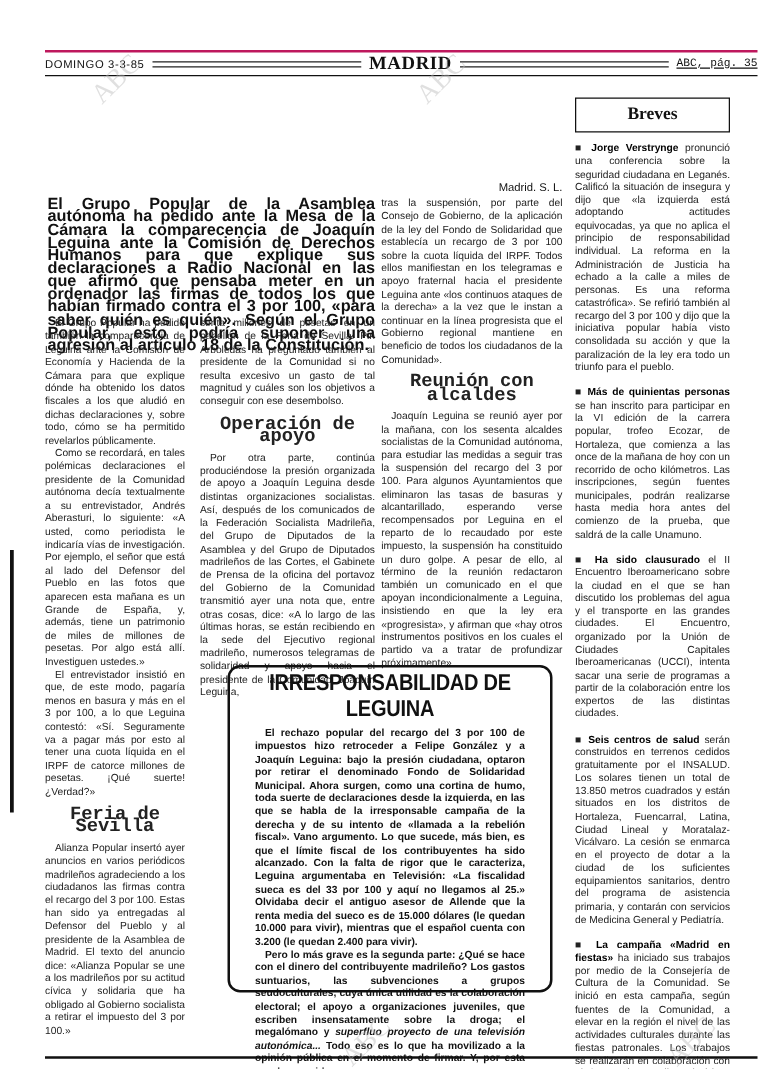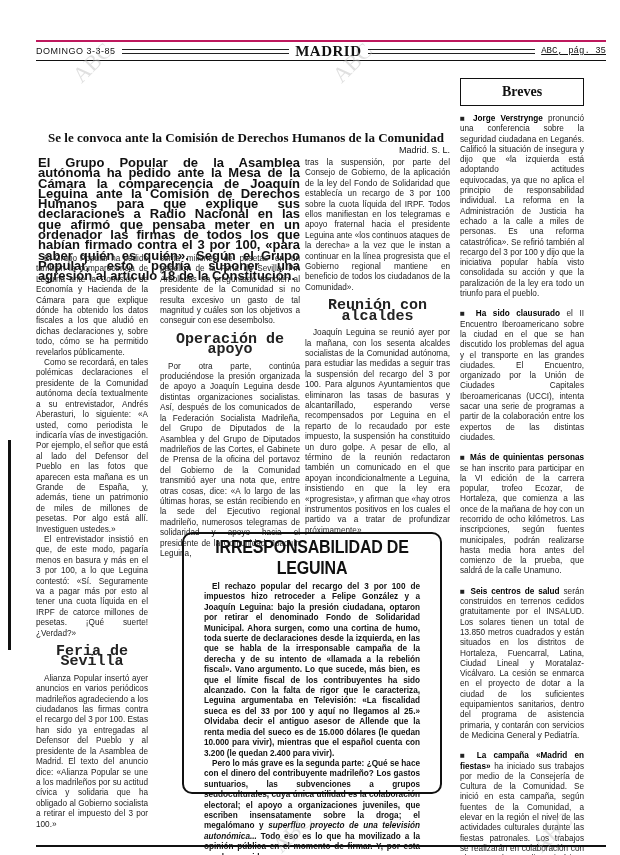--- a/index.html
+++ b/index.html
@@ -41,21 +41,20 @@
   <div class="left-bar"></div>
 
   <div class="folio">
     <span class="date">DOMINGO 3-3-85</span>
     <span class="rule"></span>
     <span class="section">MADRID</span>
     <span class="rule"></span>
     <span class="pg">ABC, pág. 35</span>
   </div>
 
-  <div class="subhead">Se le convoca ante la Comisión de Derechos Humanos de la Comunidad</div>
 
   <div class="lead">El Grupo Popular de la Asamblea autónoma ha pedido ante la Mesa de la Cámara la comparecencia de Joaquín Leguina ante la Comisión de Derechos Humanos para que explique sus declaraciones a Radio Nacional en las que afirmó que pensaba meter en un ordenador las firmas de todos los que habían firmado contra el 3 por 100, «para saber quién es quién». Según el Grupo Popular, esto podría suponer una agresión al artículo 18 de la Constitución.</div>
 
   <div class="col c1">
     <p>El Grupo Popular ha pedido también la comparecencia de Leguina ante la Comisión de Economía y Hacienda de la Cámara para que explique dónde ha obtenido los datos fiscales a los que aludió en dichas declaraciones y, sobre todo, cómo se ha permitido revelarlos públicamente.</p>
     <p>Como se recordará, en tales polémicas declaraciones el presidente de la Comunidad autónoma decía textualmente a su entrevistador, Andrés Aberasturi, lo siguiente: «A usted, como periodista le indicaría vías de investigación. Por ejemplo, el señor que está al lado del Defensor del Pueblo en las fotos que aparecen esta mañana es un Grande de España, y, además, tiene un patrimonio de miles de millones de pesetas. Por algo está allí. Investiguen ustedes.»</p>
     <p>El entrevistador insistió en que, de este modo, pagaría menos en basura y más en el 3 por 100, a lo que Leguina contestó: «Sí. Seguramente va a pagar más por esto al tener una cuota líquida en el IRPF de catorce millones de pesetas. ¡Qué suerte! ¿Verdad?»</p>
     <h3>Feria de Sevilla</h3>
     <p>Alianza Popular insertó ayer anuncios en varios periódicos madrileños agradeciendo a los ciudadanos las firmas contra el recargo del 3 por 100. Estas han sido ya entregadas al Defensor del Pueblo y al presidente de la Asamblea de Madrid. El texto del anuncio dice: «Alianza Popular se une a los madrileños por su actitud cívica y solidaria que ha obligado al Gobierno socialista a retirar el impuesto del 3 por 100.»</p>
 
@@ -87,24 +86,24 @@
     </p>
   </div>
 
   <div class="breves-title">Breves</div>
 
   <div class="breves">
     <div class="item">
       <span>■ </span><b>Jorge Verstrynge</b><span> pronunció una conferencia sobre la seguridad ciudadana en Leganés. Calificó la situación de insegura y dijo que «la izquierda está adoptando actitudes equivocadas, ya que no aplica el principio de responsabilidad individual. La reforma en la Administración de Justicia ha echado a la calle a miles de personas. Es una reforma catastrófica». Se refirió también al recargo del 3 por 100 y dijo que la iniciativa popular había visto consolidada su acción y que la paralización de la ley era todo un triunfo para el pueblo.</span>
     </div>
     <div class="item">
-      <span>■ </span><b>Ha sido clausurado</b><span> el II Encuentro Iberoamericano sobre la ciudad en el que se han discutido los problemas del agua y el transporte en las grandes ciudades. El Encuentro, organizado por la Unión de Ciudades Capitales Iberoamericanas (UCCI), intenta sacar una serie de programas a partir de la colaboración entre los expertos de las distintas ciudades.</span>
+      <span>■ </span><b>Más de quinientas personas</b><span> se han inscrito para participar en la VI edición de la carrera popular, trofeo Ecozar, de Hortaleza, que comienza a las once de la mañana de hoy con un recorrido de ocho kilómetros. Las inscripciones, según fuentes municipales, podrán realizarse hasta media hora antes del comienzo de la prueba, que saldrá de la calle Unamuno.</span>
     </div>
     <div class="item">
-      <span>■ </span><b>Más de quinientas personas</b><span> se han inscrito para participar en la VI edición de la carrera popular, trofeo Ecozar, de Hortaleza, que comienza a las once de la mañana de hoy con un recorrido de ocho kilómetros. Las inscripciones, según fuentes municipales, podrán realizarse hasta media hora antes del comienzo de la prueba, que saldrá de la calle Unamuno.</span>
+      <span>■ </span><b>Ha sido clausurado</b><span> el II Encuentro Iberoamericano sobre la ciudad en el que se han discutido los problemas del agua y el transporte en las grandes ciudades. El Encuentro, organizado por la Unión de Ciudades Capitales Iberoamericanas (UCCI), intenta sacar una serie de programas a partir de la colaboración entre los expertos de las distintas ciudades.</span>
     </div>
     <div class="item">
       <span>■ </span><b>Seis centros de salud</b><span> serán construidos en terrenos cedidos gratuitamente por el INSALUD. Los solares tienen un total de 13.850 metros cuadrados y están situados en los distritos de Hortaleza, Fuencarral, Latina, Ciudad Lineal y Moratalaz-Vicálvaro. La cesión se enmarca en el proyecto de dotar a la ciudad de los suficientes equipamientos sanitarios, dentro del programa de asistencia primaria, y contarán con servicios de Medicina General y Pediatría.</span>
     </div>
     <div class="item">
       <span>■ </span><b>La campaña «Madrid en fiestas»</b><span> ha iniciado sus trabajos por medio de la Consejería de Cultura de la Comunidad. Se inició en esta campaña, según fuentes de la Comunidad, a elevar en la región el nivel de las actividades culturales durante las fiestas patronales. Los trabajos se realizarán en colaboración con el Centro de Estudios Históricos Tradicionales de San Sebastián de los Reyes.</span>
     </div>
   </div>
 
   <div class="bottom-rule"></div>

